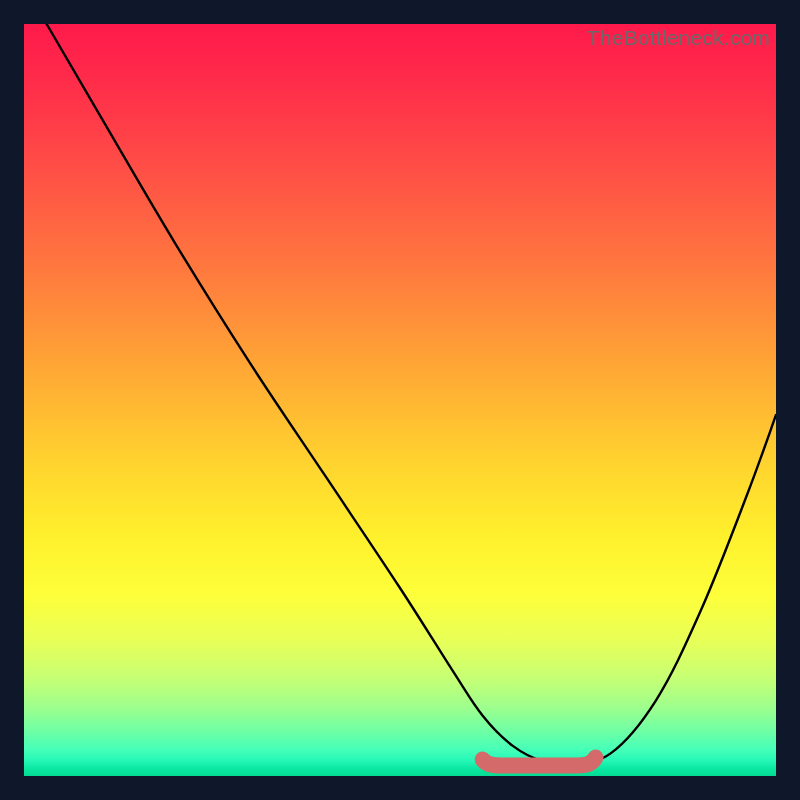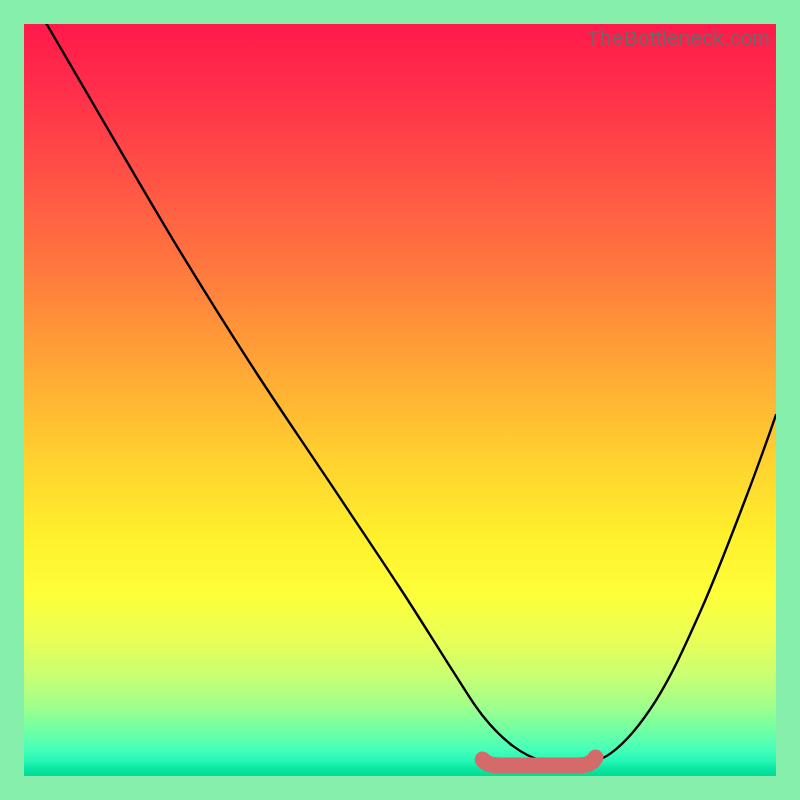--- a/index.html
+++ b/index.html
@@ -8,21 +8,21 @@
     width: 800px;
     height: 800px;
     background: #000;
     overflow: hidden;
     font-family: Arial, Helvetica, sans-serif;
   }
   .frame {
     position: absolute;
     left: 0; top: 0;
     width: 800px; height: 800px;
-    background: #86efac;
+    background: #0f172a;
   }
   .plot-area {
     position: absolute;
     left: 24px;
     top: 24px;
     width: 752px;
     height: 752px;
     overflow: hidden;
   }
   .gradient {

